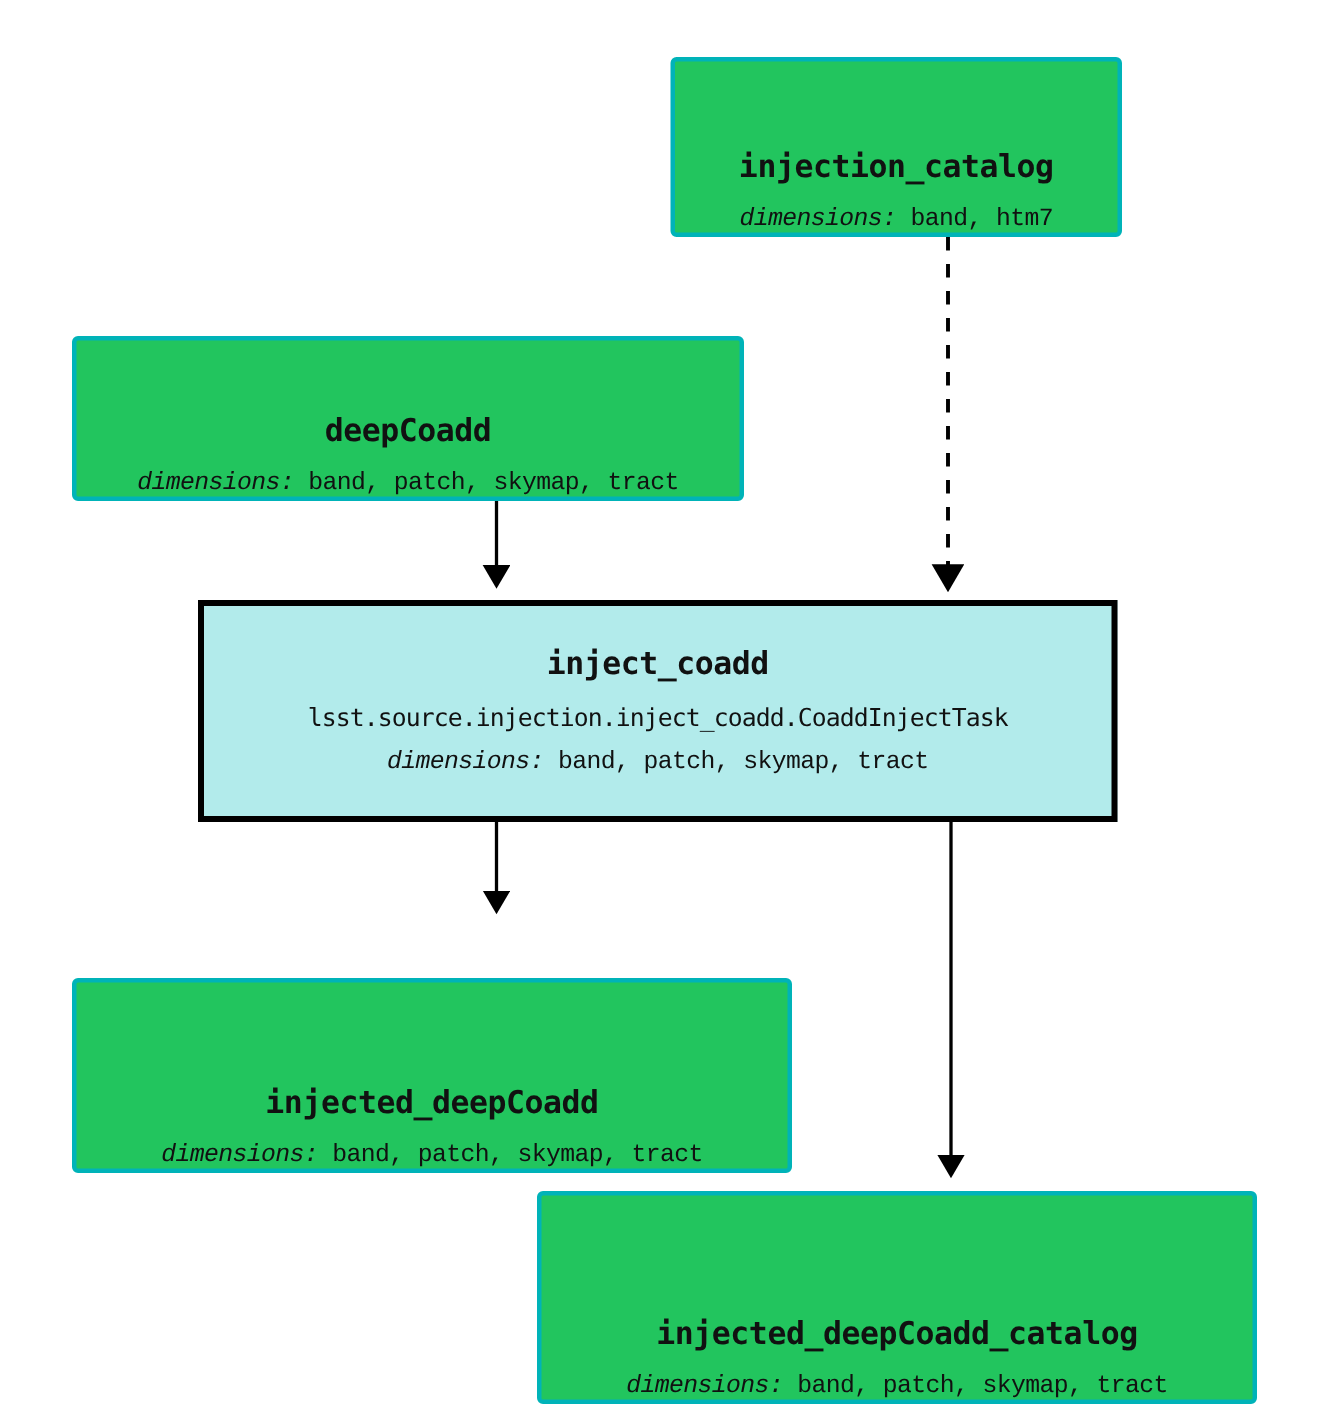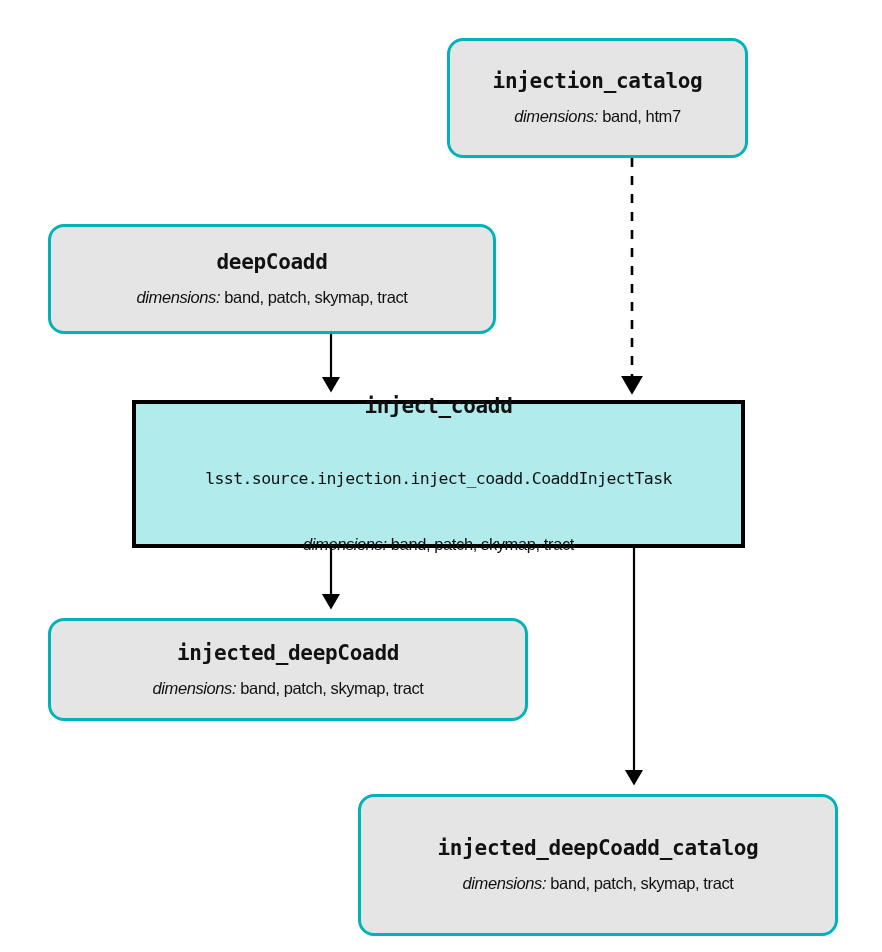--- a/index.html
+++ b/index.html
@@ -34,23 +34,24 @@
   .node {
     position: absolute;
     box-sizing: border-box;
     display: flex;
     flex-direction: column;
     align-items: center;
     justify-content: center;
   }
 
   .node-dataset {
-    background: #e5e5e5;
+    background: #22c55e;
     border: 3px solid #00b3b8;
-    border-radius: 16px;
+    border-radius: 4px;
+    justify-content: flex-end;
   }
 
   .node-task {
     background: #b2ebeb;
     border: 4px solid #000000;
     border-radius: 0;
   }
 
   .node-title {
     font-family: "DejaVu Sans Mono", monospace;
@@ -72,21 +73,21 @@
     font-size: 16.5px;
     color: #111111;
     letter-spacing: -0.6px;
     line-height: 1.1;
     text-align: center;
     white-space: nowrap;
     margin-top: 16px;
   }
 
   .node-dims {
-    font-family: Liberation Sans, sans-serif;
+    font-family: Liberation Mono, monospace;
     font-size: 16.5px;
     color: #111111;
     letter-spacing: -0.4px;
     line-height: 1.1;
     text-align: center;
     white-space: nowrap;
     margin-top: 14px;
   }
 
   .node-task .node-dims {
@@ -133,27 +134,27 @@
   <div class="node node-dataset" style="left:447px; top:38px; width:301px; height:120px;">
     <div class="node-title">injection_catalog</div>
     <div class="node-dims"><span class="dims-label">dimensions: </span><span class="dims-values">band, htm7</span></div>
   </div>
 
   <div class="node node-dataset" style="left:48px; top:224px; width:448px; height:110px;">
     <div class="node-title">deepCoadd</div>
     <div class="node-dims"><span class="dims-label">dimensions: </span><span class="dims-values">band, patch, skymap, tract</span></div>
   </div>
 
-  <div class="node node-task" style="left:132px; top:400px; width:613px; height:148px;gap:36px;">
+  <div class="node node-task" style="left:132px; top:400px; width:613px; height:148px;">
     <div class="node-title">inject_coadd</div>
     <div class="node-classpath">lsst.source.injection.inject_coadd.CoaddInjectTask</div>
     <div class="node-dims"><span class="dims-label">dimensions: </span><span class="dims-values">band, patch, skymap, tract</span></div>
   </div>
 
-  <div class="node node-dataset" style="left:48px; top:618px; width:480px; height:103px;">
+  <div class="node node-dataset" style="left:48px; top:652px; width:480px; height:130px;">
     <div class="node-title">injected_deepCoadd</div>
     <div class="node-dims"><span class="dims-label">dimensions: </span><span class="dims-values">band, patch, skymap, tract</span></div>
   </div>
 
   <div class="node node-dataset" style="left:358px; top:794px; width:480px; height:142px;">
     <div class="node-title">injected_deepCoadd_catalog</div>
     <div class="node-dims"><span class="dims-label">dimensions: </span><span class="dims-values">band, patch, skymap, tract</span></div>
   </div>
 
 </div>

